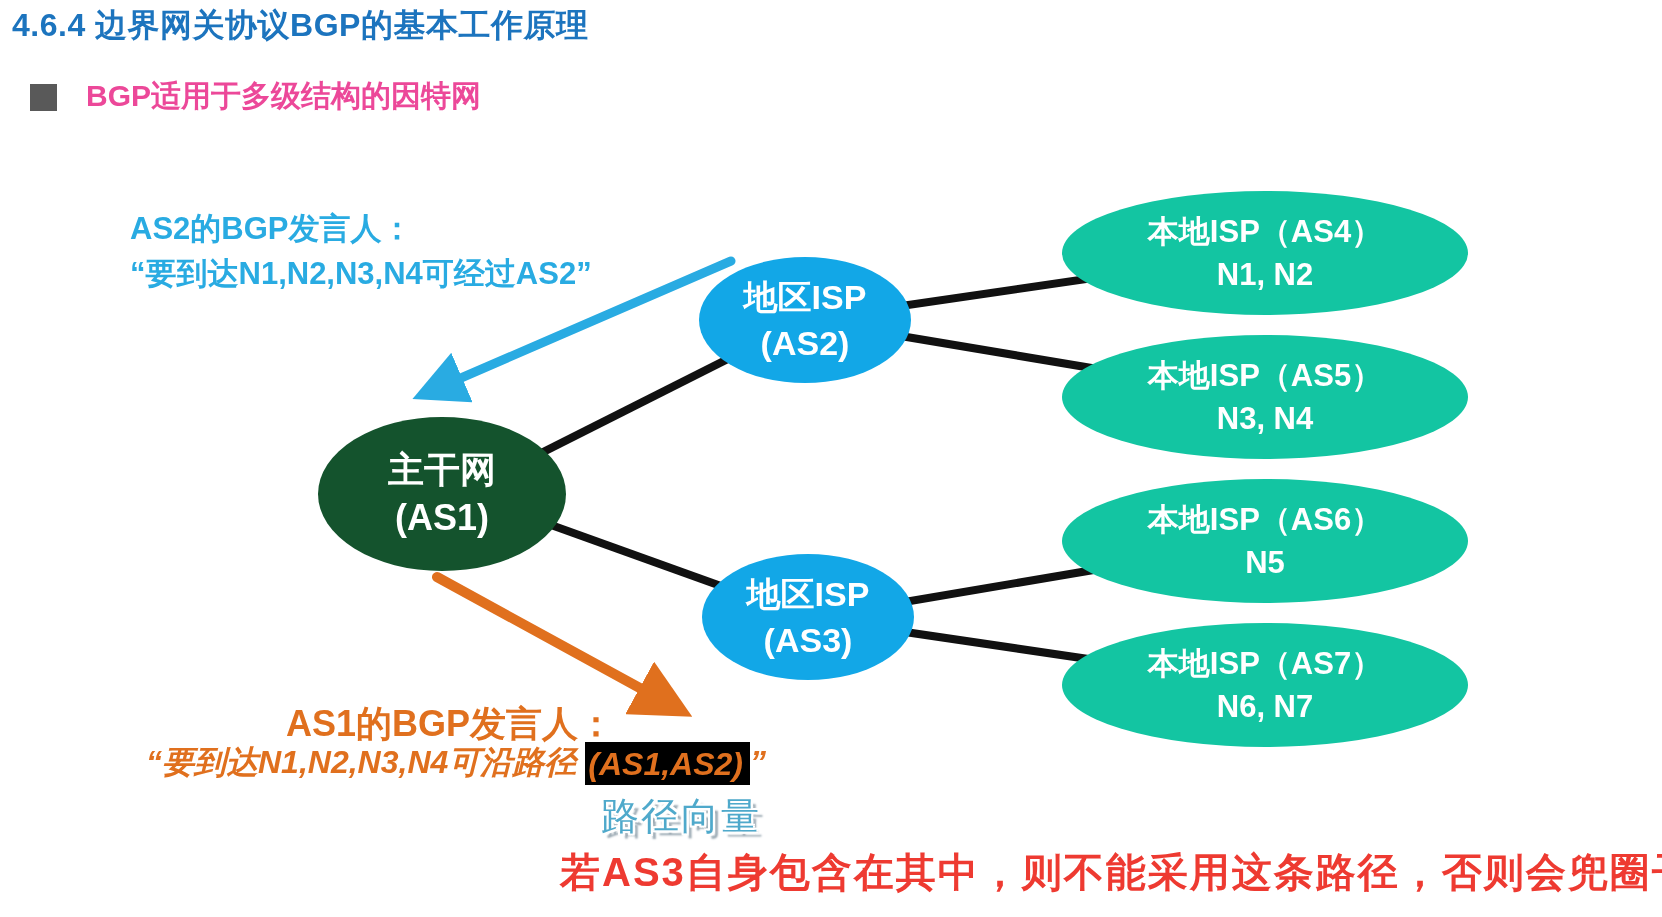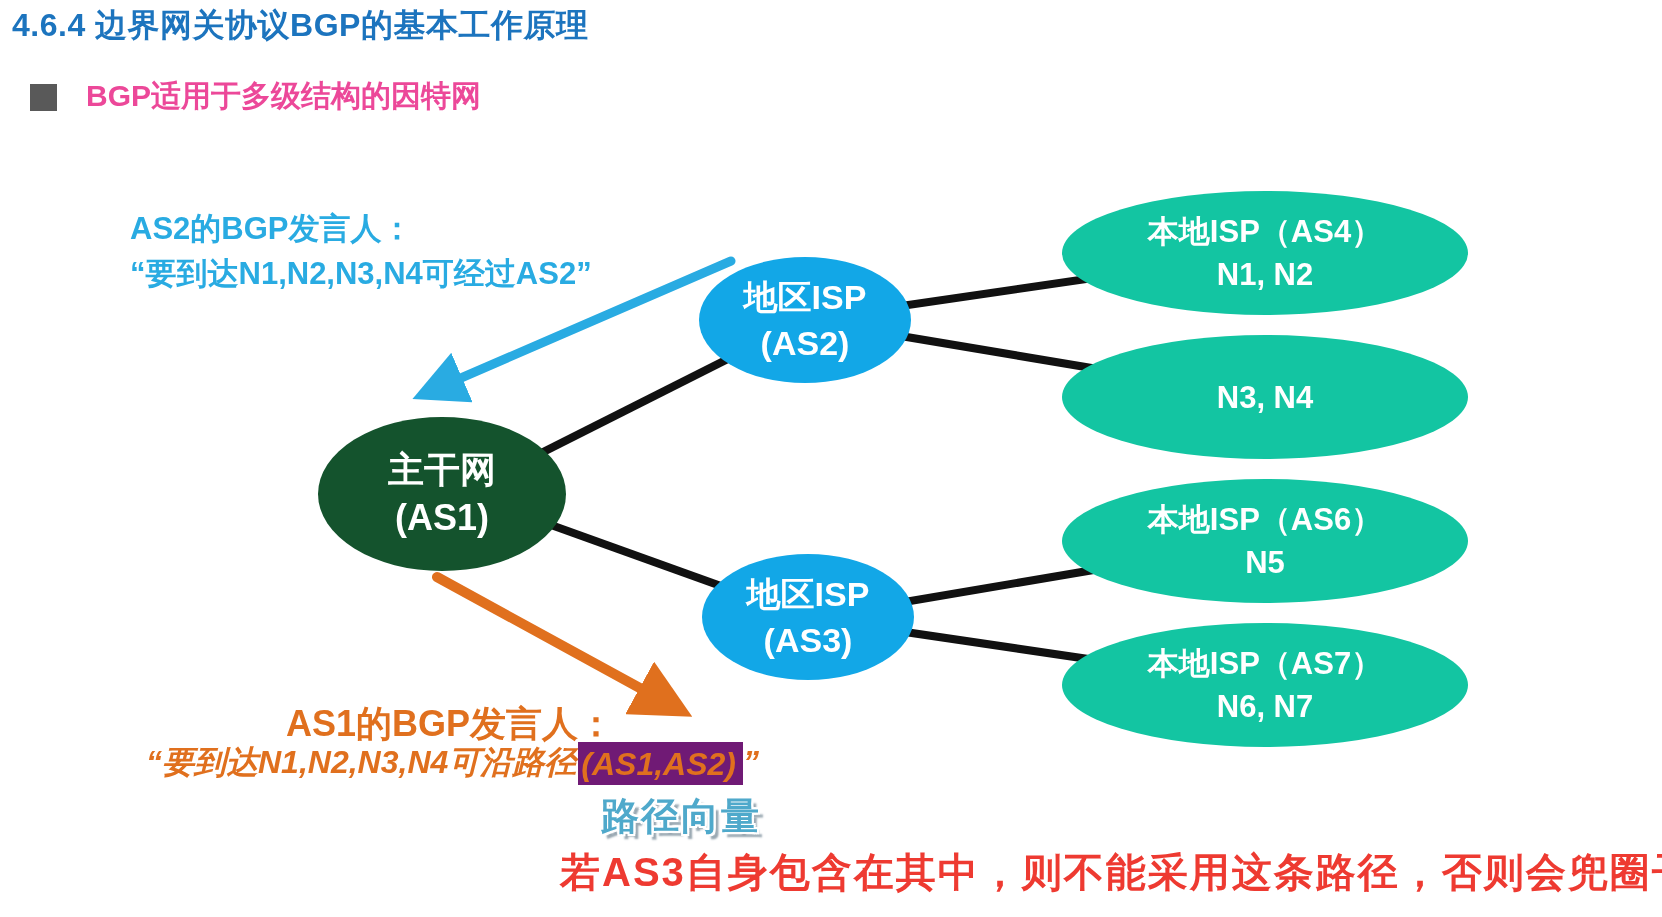--- a/index.html
+++ b/index.html
@@ -53,25 +53,25 @@
   .note-as1-l1 {
     left:150px; top:700px; width:600px; z-index:3;
     text-align:center; color:#E0701E; font-weight:bold; font-size:36px; white-space:nowrap;
   }
   .note-as1-l2 {
     left:146px; top:742px; z-index:3;
     display:flex; align-items:flex-start;
     color:#E0701E; font-weight:bold; font-size:32px; line-height:40px; white-space:nowrap;font-style:italic;
   }
   .hl-box {
-    background:#701a75; padding:2px 7px 1px 3px; margin-left:2px;
+    background:#000000; padding:2px 7px 1px 3px; margin-left:9px;
   }
   .path-vector {
     left:601px; top:791px; z-index:3;
-    font-size:38px; font-weight:bold; color:#4FA9CB; white-space:nowrap; letter-spacing:2px;
+    font-size:38px; font-weight:normal; color:#4FA9CB; white-space:nowrap; letter-spacing:2px;
     text-shadow:
       -2px -2px 0 #fff, 2px -2px 0 #fff, -2px 2px 0 #fff, 2px 2px 0 #fff,
       0 -2px 0 #fff, 0 2px 0 #fff, -2px 0 0 #fff, 2px 0 0 #fff,
       5px 5px 2px #97a6b0;
   }
   .loop-warning {
     left:560px; top:845px; z-index:3;
     font-size:40px; font-weight:bold; color:#EE3A31; white-space:nowrap; letter-spacing:2px;
     text-shadow:
       -3px -3px 0 #fff, 3px -3px 0 #fff, -3px 3px 0 #fff, 3px 3px 0 #fff,
@@ -116,20 +116,21 @@
 </div>
 <div class="node node-blue node-as3">
   <span>地区ISP</span>
   <span>(AS3)</span>
 </div>
 <div class="node node-green node-as4">
   <span>本地ISP（AS4）</span>
   <span>N1, N2</span>
 </div>
 <div class="node node-green node-as5">
+  <span>本地ISP（AS5）</span>
   <span>N3, N4</span>
 </div>
 <div class="node node-green node-as6">
   <span>本地ISP（AS6）</span>
   <span>N5</span>
 </div>
 <div class="node node-green node-as7">
   <span>本地ISP（AS7）</span>
   <span>N6, N7</span>
 </div>

